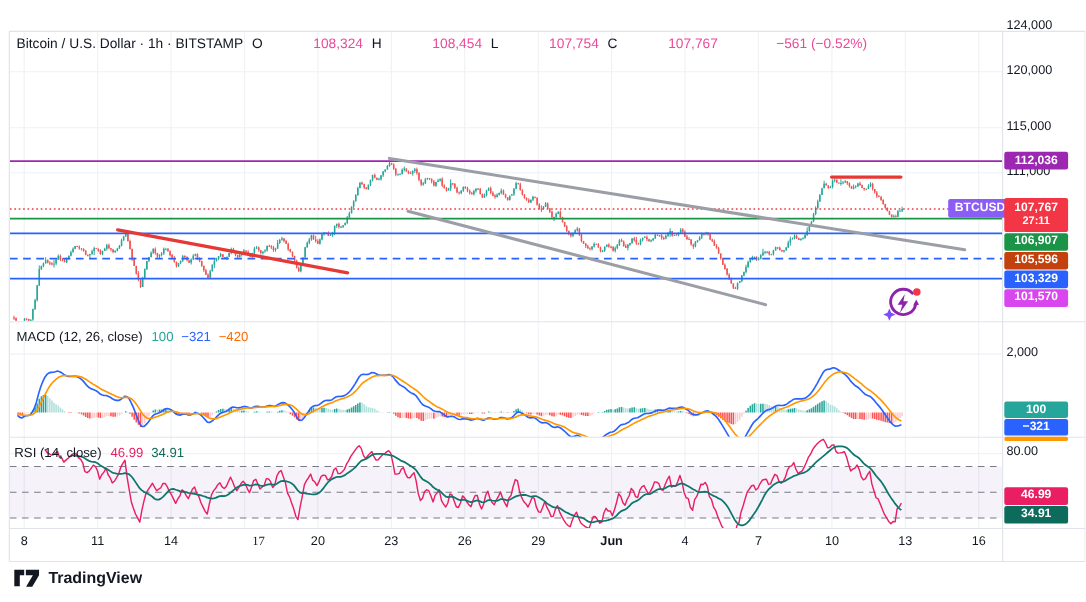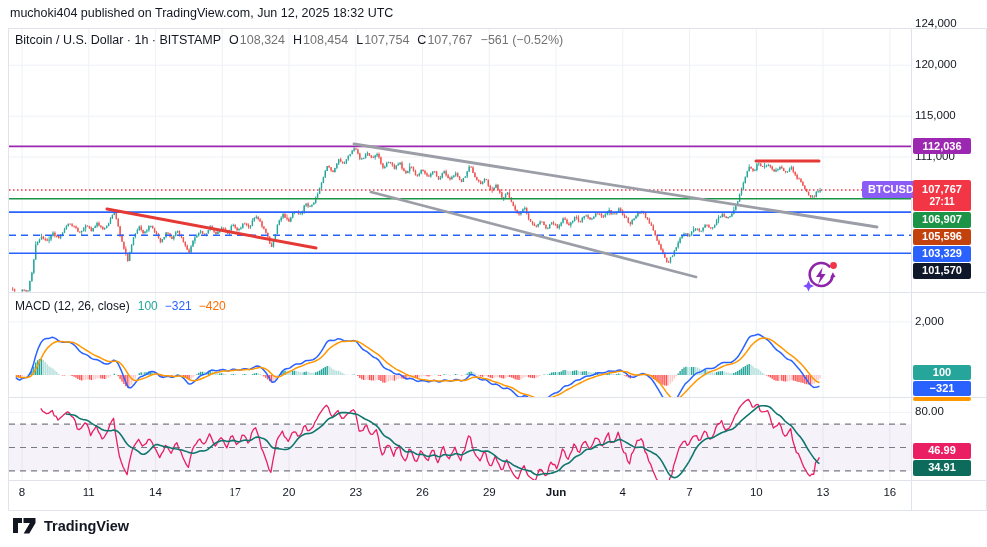--- a/index.html
+++ b/index.html
@@ -4,40 +4,39 @@
 <style>
   html,body{margin:0;padding:0;background:#fff;}
   body{width:987px;height:547px;overflow:hidden;font-family:"Liberation Sans","DejaVu Sans",sans-serif;}
   .page{position:relative;width:987px;height:547px;background:#fff;}
   #chart-svg{position:absolute;left:0;top:0;}
   .pub{position:absolute;left:10px;top:6px;font-size:12.5px;color:#131722;}
   .legend{position:absolute;display:flex;gap:8px;align-items:baseline;white-space:nowrap;color:#131722;z-index:5;}
   .lg-main{left:15px;top:33px;font-size:12.5px;}
   .lg-macd{left:15px;top:299px;font-size:12px;}
   .lg-rsi{left:13px;top:404px;font-size:12px;}
-  .legend .red{color:#737373;}
+  .legend .red{color:#ec4899;margin-left:45px;}
   .ohlc-item .k{color:#131722;margin-right:1px;}
   .axlbl{position:absolute;left:915px;width:51px;font-size:11.5px;color:#131722;z-index:4;}
   .badge{position:absolute;left:913px;width:58px;border-radius:2px;color:#fff;font-size:11px;font-weight:700;
          text-align:center;display:flex;flex-direction:column;justify-content:center;line-height:1.2;z-index:6;overflow:hidden;}
   .badge .sub{font-size:10px;font-weight:600;}
   .symbadge{position:absolute;left:862px;top:181px;height:17px;padding:0 6px;background:#8b5cf6;color:#fff;
             font-size:11px;font-weight:700;border-radius:2px;line-height:17px;z-index:6;}
   .tlbl{position:absolute;top:486px;transform:translateX(-50%);font-size:11.5px;color:#131722;z-index:4;}
   .tlbl.month{font-weight:700;}
   .footer{position:absolute;left:12px;top:517px;display:flex;align-items:center;gap:7px;color:#131722;
           font-size:14.5px;font-weight:600;z-index:5;}
   .flash{position:absolute;left:802px;top:257px;width:38px;height:38px;z-index:5;}
 </style>
 </head>
 <body>
 
 <div class="page">
 
-  <div class="pub">muchoki404 published on TradingView.com, Jun 12, 2025 18:32 UTC</div>
 
   <svg id="chart-svg" width="987" height="547">
       <defs>
         <clipPath id="cpP">
           <rect x="9" y="28.5" width="902" height="263"></rect>
         </clipPath>
         <clipPath id="cpM">
           <rect x="9" y="293" width="902" height="104"></rect>
         </clipPath>
         <clipPath id="cpR">
@@ -112,20 +111,24 @@
     <span class="ohlc-item"><span class="k">L</span><span class="red">107,754</span></span>
     <span class="ohlc-item"><span class="k">C</span><span class="red">107,767</span></span>
     <span class="red">−561 (−0.52%)</span>
   </div>
 
   <div class="legend lg-macd">
     <span>MACD (12, 26, close)</span>
     <span id="macd-values"><span style="color: rgb(38, 166, 154); margin-right: 7px;">100</span><span style="color: rgb(41, 98, 255); margin-right: 7px;">−321</span><span style="color: rgb(255, 109, 0); margin-right: 7px;">−420</span></span>
   </div>
 
+  <div class="legend lg-rsi">
+    <span>RSI (14, close)</span>
+    <span id="rsi-values"><span style="color: rgb(233, 30, 99); margin-right: 7px;">46.99</span><span style="color: rgb(13, 107, 92); margin-right: 7px;">34.91</span></span>
+  </div>
 
   <div class="symbadge">BTCUSD</div>
 
   <div id="overlay">
       <div class="axlbl" style="top: 17.4px;">124,000</div>
       <div class="axlbl" style="top: 58.2px;">120,000</div>
       <div class="axlbl" style="top: 109.2px;">115,000</div>
       <div class="axlbl" style="top: 150px;">111,000</div>
       <div class="axlbl" style="top: 314.9px;">2,000</div>
       <div class="axlbl" style="top: 405.4px;">80.00</div>
@@ -138,21 +141,21 @@
       </div>
       <div class="badge" style="top: 212px; height: 16px; background: rgb(27, 148, 72);">
         <div>106,907</div>
       </div>
       <div class="badge" style="top: 229px; height: 16px; background: #c2410c;">
         <div>105,596</div>
       </div>
       <div class="badge" style="top: 246px; height: 16px; background: rgb(41, 98, 255);">
         <div>103,329</div>
       </div>
-      <div class="badge" style="top: 263px; height: 16px; background: #0f172a;">
+      <div class="badge" style="top: 263px; height: 16px; background: #d946ef;">
         <div>101,570</div>
       </div>
       <div class="badge" style="top: 364.8px; height: 15px; background: rgb(38, 166, 154);">
         <div>100</div>
       </div>
       <div class="badge" style="top: 380.8px; height: 15px; background: rgb(41, 98, 255);">
         <div>−321</div>
       </div>
       <div class="badge" style="top: 396.8px; height: 4.15252px; background: rgb(255, 152, 0);"></div>
       <div class="badge" style="top: 443px; height: 16px; background: rgb(233, 30, 99);">

